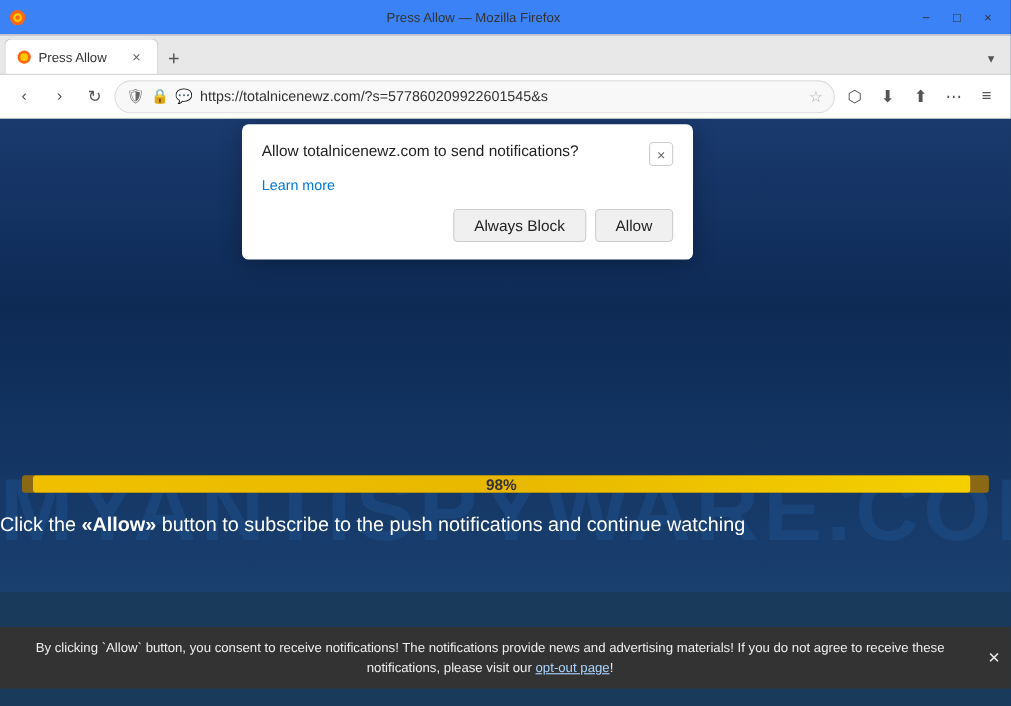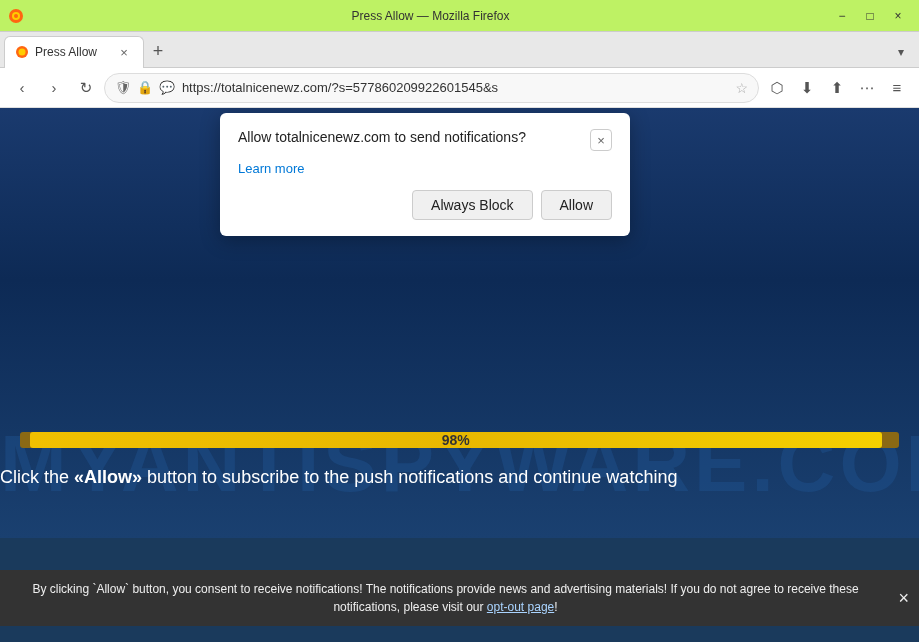--- a/index.html
+++ b/index.html
@@ -1,36 +1,36 @@
 <!DOCTYPE html>
 <html><head>
   <meta charset="utf-8">
   <style>
     * { margin: 0; padding: 0; box-sizing: border-box; }
     body { width: 919px; height: 642px; overflow: hidden; font-family: Arial, sans-serif; background: #1a3a5c; }
 
     
     .titlebar {
       display: flex; align-items: center;
-      background: #bef264; height: 32px;
+      background: #3b82f6; height: 32px;
       padding: 0 8px; border-bottom: 1px solid #ccc;
       user-select: none;
     }
     .titlebar-icon { width: 16px; height: 16px; margin-right: 8px; }
     .titlebar-title { flex: 1; text-align: center; font-size: 12px; color: #333; }
     .titlebar-controls { display: flex; gap: 2px; }
     .titlebar-btn {
       width: 26px; height: 20px; background: none; border: none;
       cursor: pointer; font-size: 12px; display: flex; align-items: center; justify-content: center;
       color: #333; border-radius: 3px;
     }
 
     
     .tabbar {
-      display: flex; align-items: center;
+      display: flex; align-items: flex-end;
       background: #e8e8e8; height: 36px;
       padding: 4px 4px 0 4px; border-bottom: 1px solid #ccc;
     }
     .tab {
       display: flex; align-items: center; gap: 6px;
       background: white; height: 32px; padding: 0 10px;
       border-radius: 6px 6px 0 0; font-size: 12px; color: #333;
       border: 1px solid #ccc; border-bottom: none; min-width: 140px; max-width: 220px;
       cursor: pointer; position: relative;
     }

